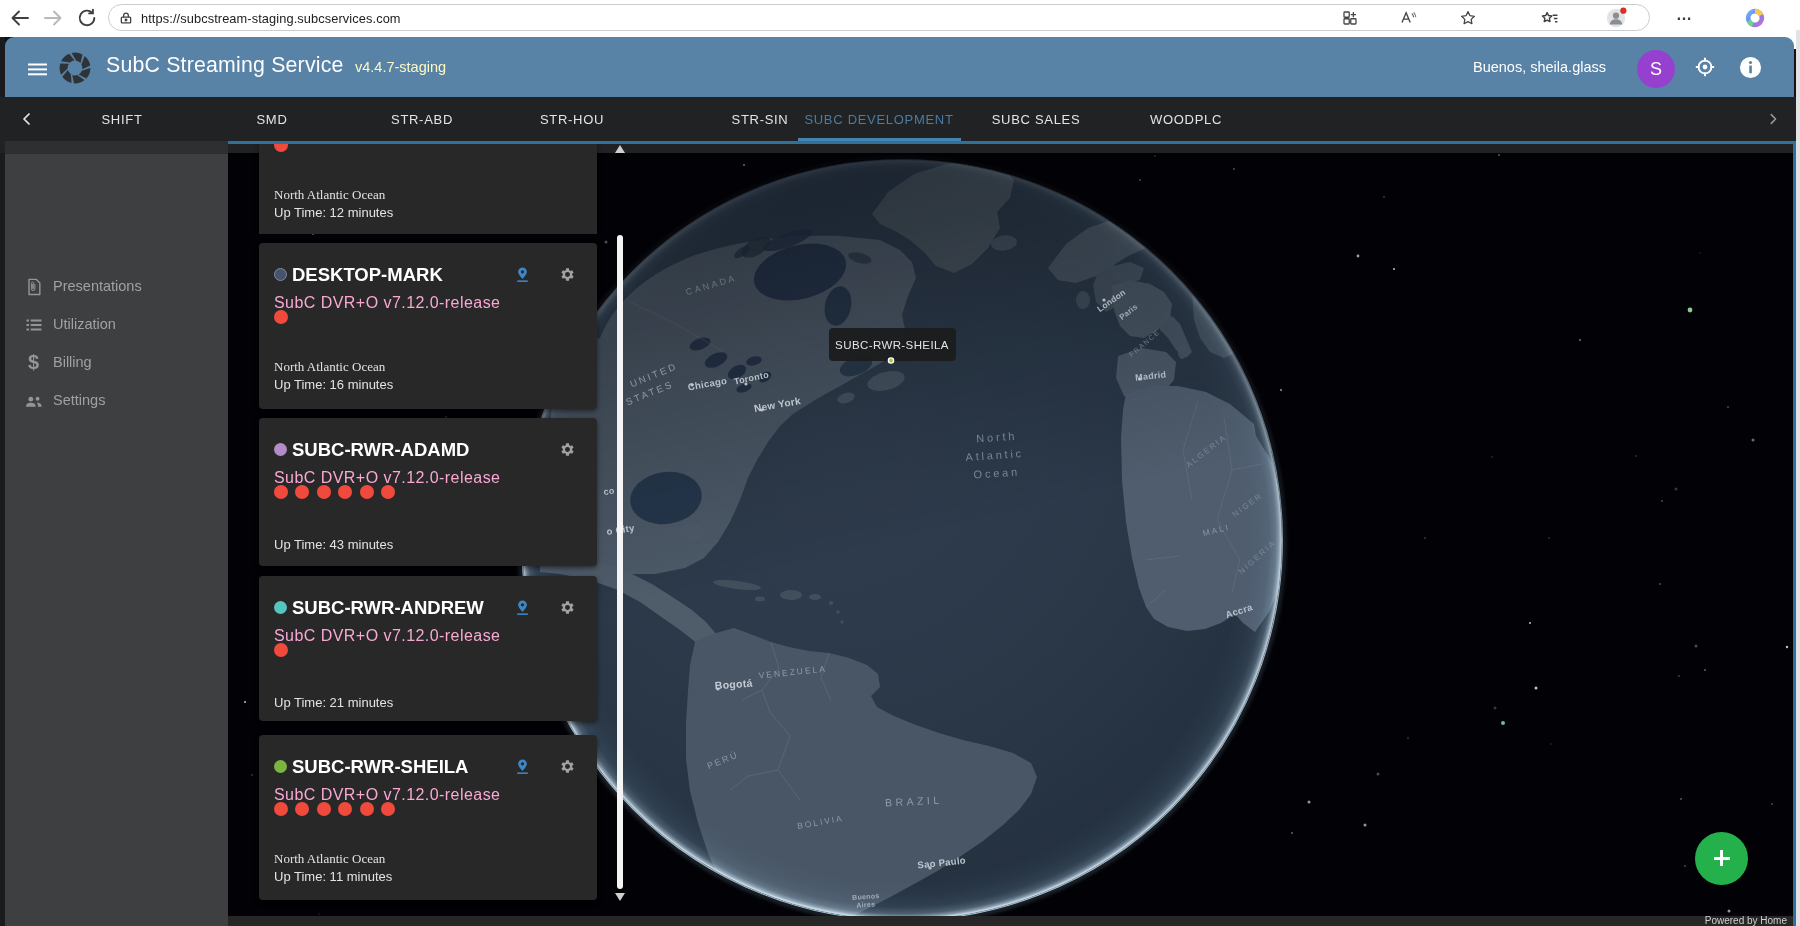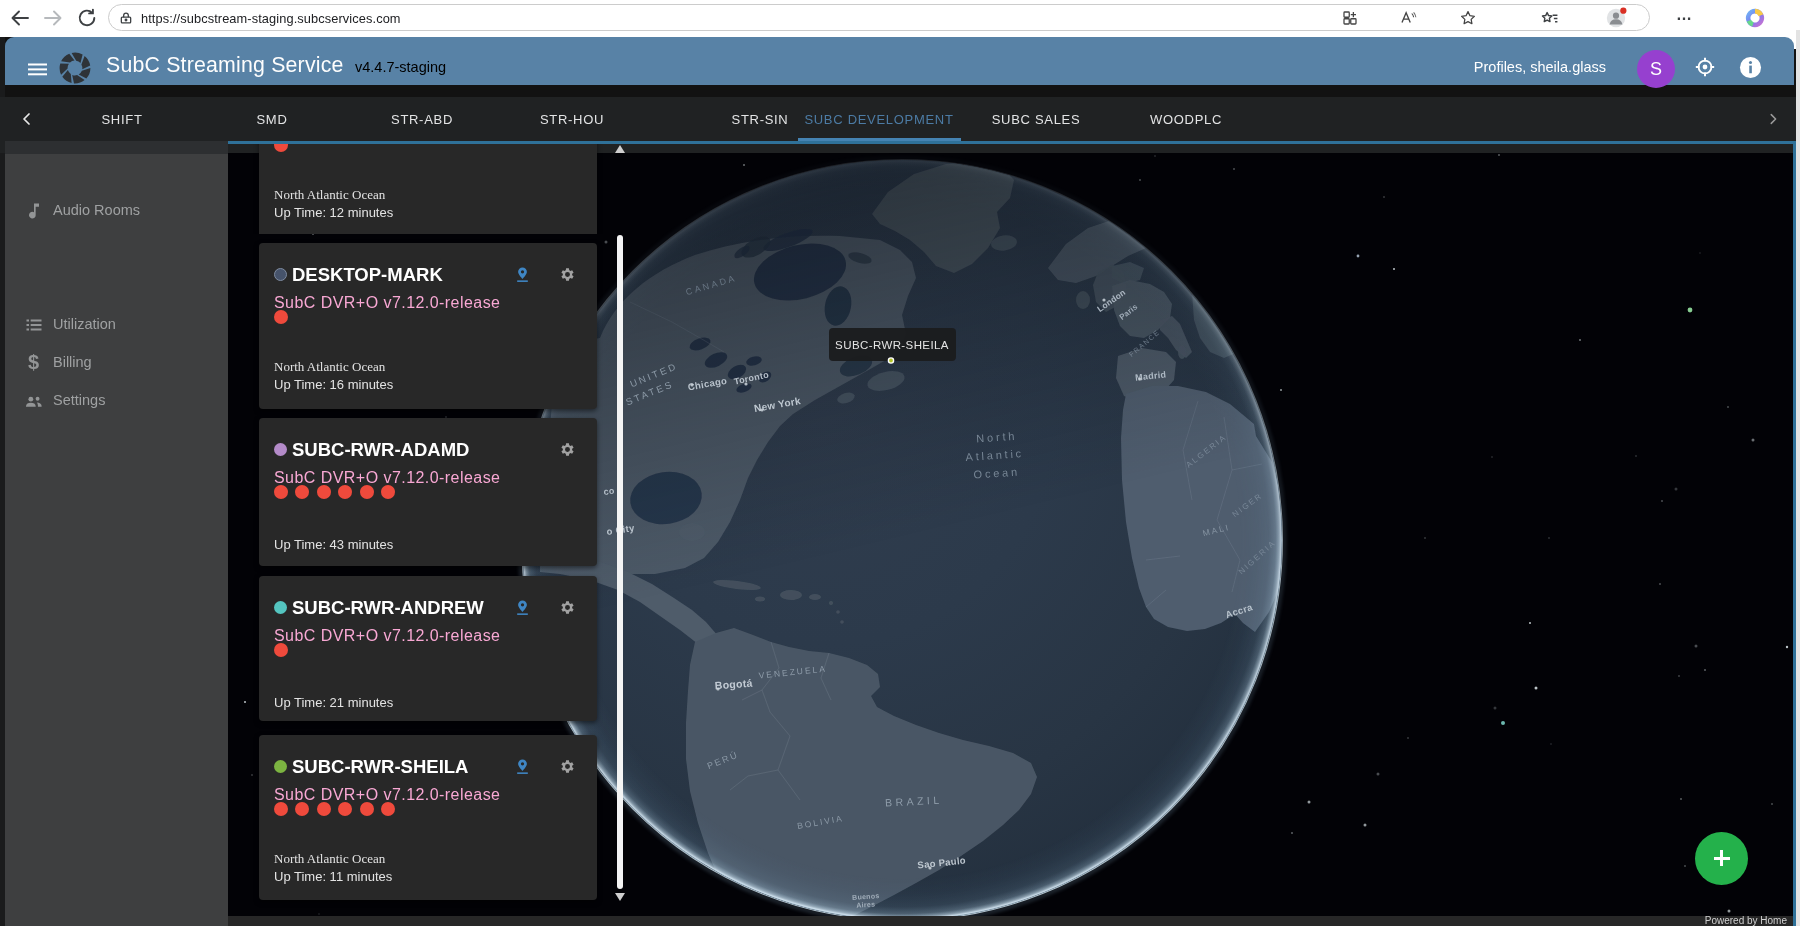--- a/index.html
+++ b/index.html
@@ -3,23 +3,23 @@
 <meta charset="utf-8">
 <style>
   * { margin:0; padding:0; box-sizing:border-box; }
   html,body { width:1800px; height:926px; overflow:hidden; background:#121212; font-family:"Liberation Sans", sans-serif; -webkit-font-smoothing:antialiased; }
   
   #chrome { position:absolute; left:0; top:0; width:1800px; height:37px; background:#ffffff; }
   .navic { position:absolute; top:6px; width:24px; height:24px; color:#3d4043; }
   #urlpill { position:absolute; left:108px; top:3.5px; width:1542px; height:27px; border:1.4px solid #cccccc; border-radius:14px; background:#fff; }
   #urltxt { position:absolute; left:32px; top:6.5px; font-size:12.8px; color:#202124; letter-spacing:0.1px; }
   
-  #hdr { position:absolute; left:5px; top:37px; width:1789px; height:48px; background:#5882a6; border-radius:9px 9px 0 0; }
+  #hdr { position:absolute; left:5px; top:37px; width:1789px; height:60px; background:#5882a6; border-radius:9px 9px 0 0; }
   #hdrtitle { position:absolute; left:101px; top:16px; font-size:21.3px; color:#fdfdfd; font-weight:500; letter-spacing:0.2px; }
-  #hdrver { position:absolute; left:350px; top:22px; font-size:14.5px; color:#000000; }
+  #hdrver { position:absolute; left:350px; top:22px; font-size:14.5px; color:#fef9c3; }
   #welcome { position:absolute; right:188px; top:22px; font-size:14.5px; color:#ffffff; }
   #avatar { position:absolute; left:1637px; top:50px; width:38px; height:38px; border-radius:50%; background:#9640cf; color:#fff; font-size:18px; text-align:center; line-height:38px; }
   
   #tabs { position:absolute; left:0; top:97px; width:1800px; height:56px; background:#202223;text-decoration:underline; }
   .tab { position:absolute; top:0; height:44px; line-height:46px; text-align:center; font-size:13px; letter-spacing:0.7px; color:#e3e4e5; white-space:nowrap; }
   .tab.act { color:#4c7ba4; }
   #tabind { position:absolute; left:798px; top:41px; width:163px; height:3px; background:#4583b2; }
   #mapline { position:absolute; left:228px; top:141px; width:1572px; height:2.5px; background:#2f7199; z-index:30; }
   
   #side { position:absolute; left:5px; top:141px; width:223px; height:785px; background:#3e3f40; }
@@ -347,21 +347,21 @@
         <path d="M9.6 12.0 A15.4 15.4 0 0 1 -1.0 15.4 L-2.8 6.9 A7.4 7.4 0 0 0 2.1 7.1 Z"></path>
         <path d="M-3.4 15.0 A15.4 15.4 0 0 1 -12.7 8.8 L-7.1 2.1 A7.4 7.4 0 0 0 -4.2 6.1 Z"></path>
         <path d="M-13.9 6.7 A15.4 15.4 0 0 1 -14.7 -4.4 L-6.1 -4.2 A7.4 7.4 0 0 0 -7.4 0.5 Z"></path>
         <path d="M-13.9 -6.7 A15.4 15.4 0 0 1 -5.7 -14.3 L-0.5 -7.4 A7.4 7.4 0 0 0 -5.0 -5.5 Z"></path>
         <path d="M-3.4 -15.0 A15.4 15.4 0 0 1 7.6 -13.4 L5.5 -5.0 A7.4 7.4 0 0 0 1.2 -7.3 Z"></path>
         <path d="M9.6 -12.0 A15.4 15.4 0 0 1 15.2 -2.4 L7.3 1.2 A7.4 7.4 0 0 0 6.4 -3.6 Z"></path>
       </g>
     </svg>
   <span id="hdrtitle">SubC Streaming Service</span>
   <span id="hdrver">v4.4.7-staging</span>
-  <span id="welcome">Profiles, sheila.glass</span>
+  <span id="welcome">Buenos, sheila.glass</span>
   <svg style="position:absolute;left:1689px;top:19px" width="22" height="22" viewBox="0 0 24 24" fill="none" stroke="#fff" stroke-width="2">
       <circle cx="12" cy="12" r="7"></circle>
       <circle cx="12" cy="12" r="2.6" fill="#fff" stroke="none"></circle>
       <path d="M12 2 v4 M12 18 v4 M2 12 h4 M18 12 h4" stroke-width="2.2"></path>
     </svg>
   <svg style="position:absolute;left:1734px;top:19px" width="23" height="23" viewBox="0 0 24 24">
       <circle cx="12" cy="12" r="11" fill="#fff"></circle>
       <rect x="10.7" y="10" width="2.7" height="8" fill="#5882a6"></rect>
       <circle cx="12" cy="6.8" r="1.6" fill="#5882a6"></circle>
     </svg>
@@ -380,25 +380,26 @@
   <div class="tab act" style="left:797px;width:164px">SUBC DEVELOPMENT</div>
   <div class="tab" style="left:961px;width:150px">SUBC SALES</div>
   <div class="tab" style="left:1111px;width:150px">WOODPLC</div>
   <svg style="position:absolute;left:1766px;top:14px" width="14" height="16" viewBox="0 0 24 24" fill="none" stroke="#9a9a9a" stroke-width="2.6" stroke-linecap="round" stroke-linejoin="round">
       <path d="M9 4.5 L16.5 12 L9 19.5"></path>
     </svg>
   <div id="tabind"></div>
 </div>
 
 <div id="side">
-  <div class="srow" style="top:51px">
-    <svg class="sic" viewBox="0 0 24 24" fill="currentColor">
-        <path d="M12 3 v10.55 A4 4 0 1 0 14 17 V7 h4 V3 Z"></path>
-      </svg>
-    <span class="lbl">Audio Rooms</span>
+  <div class="srow" style="top:127px">
+    <svg class="sic" viewBox="0 0 24 24" fill="none" stroke="currentColor" stroke-width="1.7">
+        <path d="M6 2.8 h8.5 L19 7.3 V21 H6 Z" stroke-linejoin="round"></path>
+        <path d="M13.1 8.2 v6 a2.1 2.1 0 0 1 -4.2 0 V7.6 a1.35 1.35 0 0 1 2.7 0 v6.2 a0.6 0.6 0 0 1 -1.2 0 V8.4" stroke-width="1.15"></path>
+      </svg>
+    <span class="lbl">Presentations</span>
   </div>
   <div class="srow" style="top:165px">
     <svg class="sic" viewBox="0 0 24 24" fill="currentColor">
         <rect x="3" y="5.4" width="3" height="2.4"></rect>
         <rect x="8" y="5.4" width="13" height="2.4"></rect>
         <rect x="3" y="10.8" width="3" height="2.4"></rect>
         <rect x="8" y="10.8" width="13" height="2.4"></rect>
         <rect x="3" y="16.2" width="3" height="2.4"></rect>
         <rect x="8" y="16.2" width="13" height="2.4"></rect>
       </svg>

